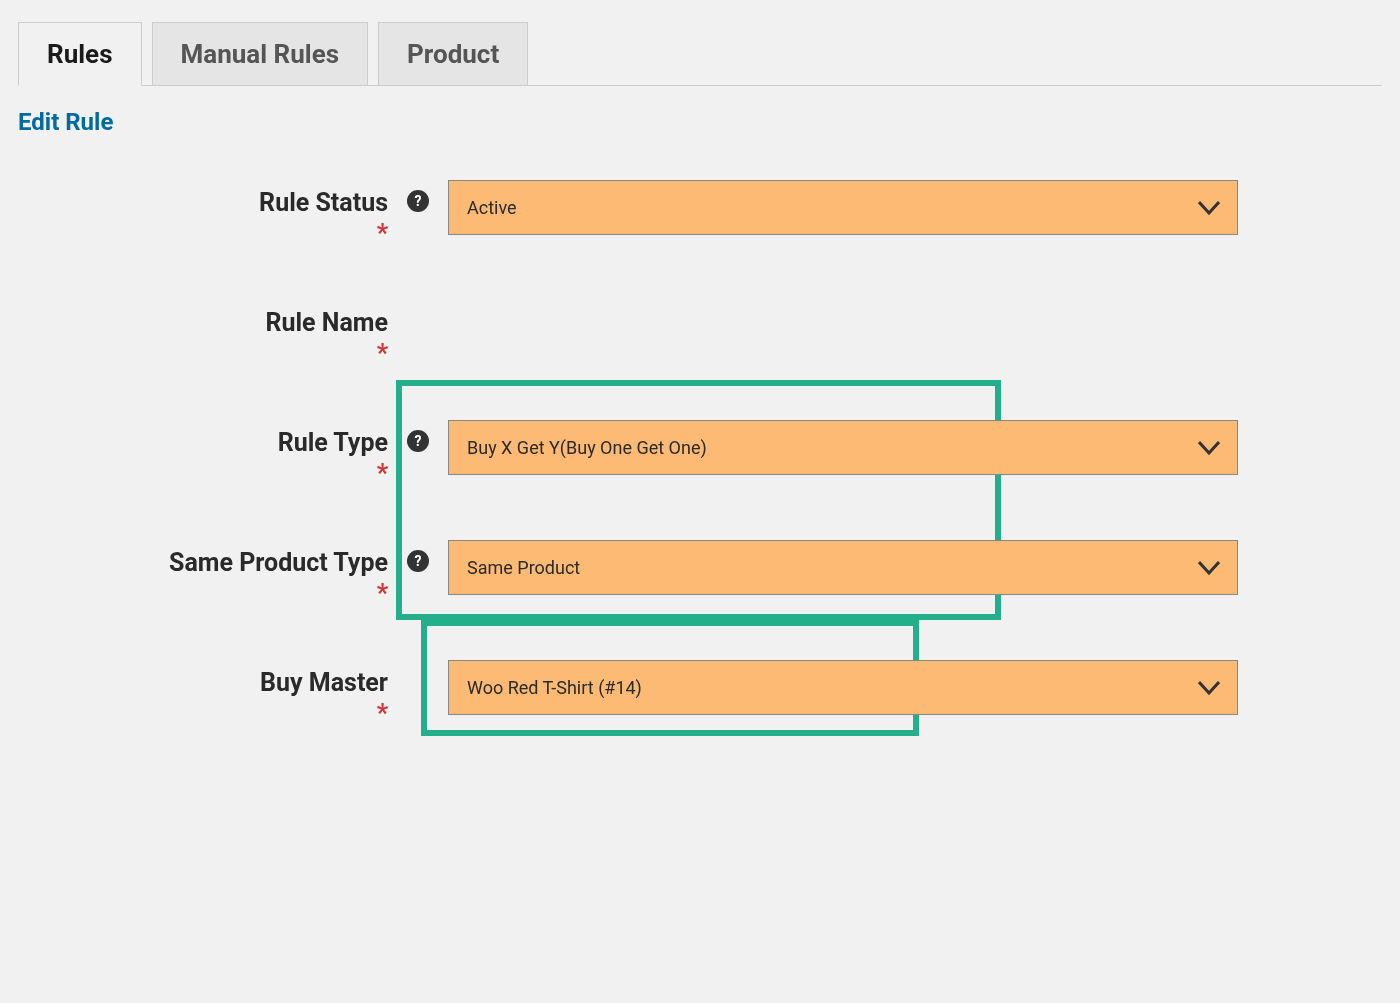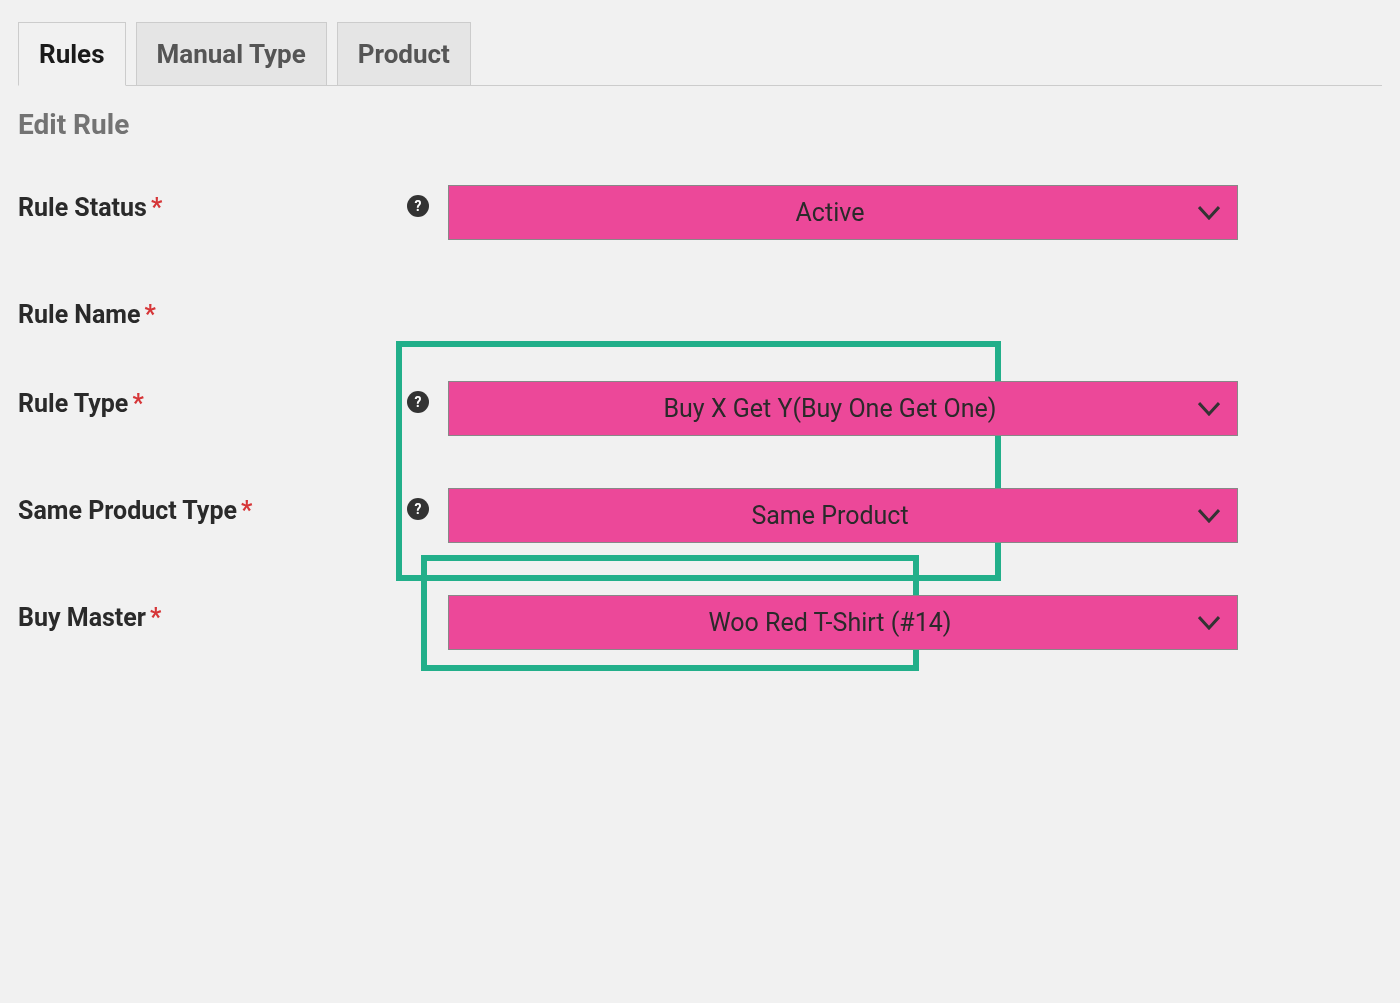--- a/index.html
+++ b/index.html
@@ -14,57 +14,58 @@
     width: 1400px;
     padding: 22px 18px;
   }
   
   .tabs {
     display: flex;
     border-bottom: 1px solid #ccc;
     margin-bottom: 22px;
   }
   .tab {
-    padding: 16px 20px;
+    padding: 16px 28px;
     font-size: 26px;
     font-weight: 700;
     color: #555;
     background: #e5e5e5;
     border: 1px solid #ccc;
     border-bottom: none;
     margin-left: 10px;
     cursor: pointer;
   }
   .tab:first-child { margin-left: 0; }
   .tab.active {
     background: #f1f1f1;
     color: #1a1a1a;
     border-bottom: 1px solid #f1f1f1;
     margin-bottom: -1px;
   }
   
   .page-heading {
-    font-size: 28px;
+    font-size: 24px;
     font-weight: 700;
     margin: 0 0 44px 0;
-    color: #737373;
+    color: #0369a1;
   }
   
   .form-row {
     display: flex;
     align-items: flex-start;
     margin-bottom: 52px;
     position: relative;
   }
   .form-label-group {
     width: 370px;
     display: flex;
     align-items: flex-end;
     gap: 2px;
     padding-top: 8px;
+    flex-direction: column;
   }
   .form-label {
     font-size: 25px;
     font-weight: 700;
     color: #2a2a2a;
   }
   .req {
     color: #d63638;
     font-size: 25px;
     font-weight: 700;
@@ -93,30 +94,29 @@
   .control-col {
     flex: 0 0 790px;
   }
   .select-wrap {
     position: relative;
   }
   .select-field, .text-field {
     width: 100%;
     height: 55px;
     border: 1.5px solid #888;
-    background: #ec4899;
-    font-size: 25px;
+    background: #fdba74;
+    font-size: 18px;
     color: #2a2a2a;
     padding: 6px 44px 6px 18px;
     appearance: none;
     -webkit-appearance: none;
     -moz-appearance: none;
     outline: none;
     font-family: inherit;
-    text-align: center;
   }
   .textarea-field {
     width: 100%;
     height: 95px;
     border: 1.5px solid #888;
     background: #fff;
     font-size: 25px;
     color: #2a2a2a;
     padding: 10px 18px;
     resize: both;
@@ -148,21 +148,21 @@
     height: 116px;
   }
 </style>
 </head>
 <body>
 
 <div class="page">
 
   <div class="tabs">
     <div class="tab active">Rules</div>
-    <div class="tab">Manual Type</div>
+    <div class="tab">Manual Rules</div>
     <div class="tab">Product</div>
   </div>
 
   <h2 class="page-heading">Edit Rule</h2>
 
   <div class="form-row">
     <div class="form-label-group">
       <span class="form-label">Rule Status</span>
         <span class="req">*</span>
     </div>

